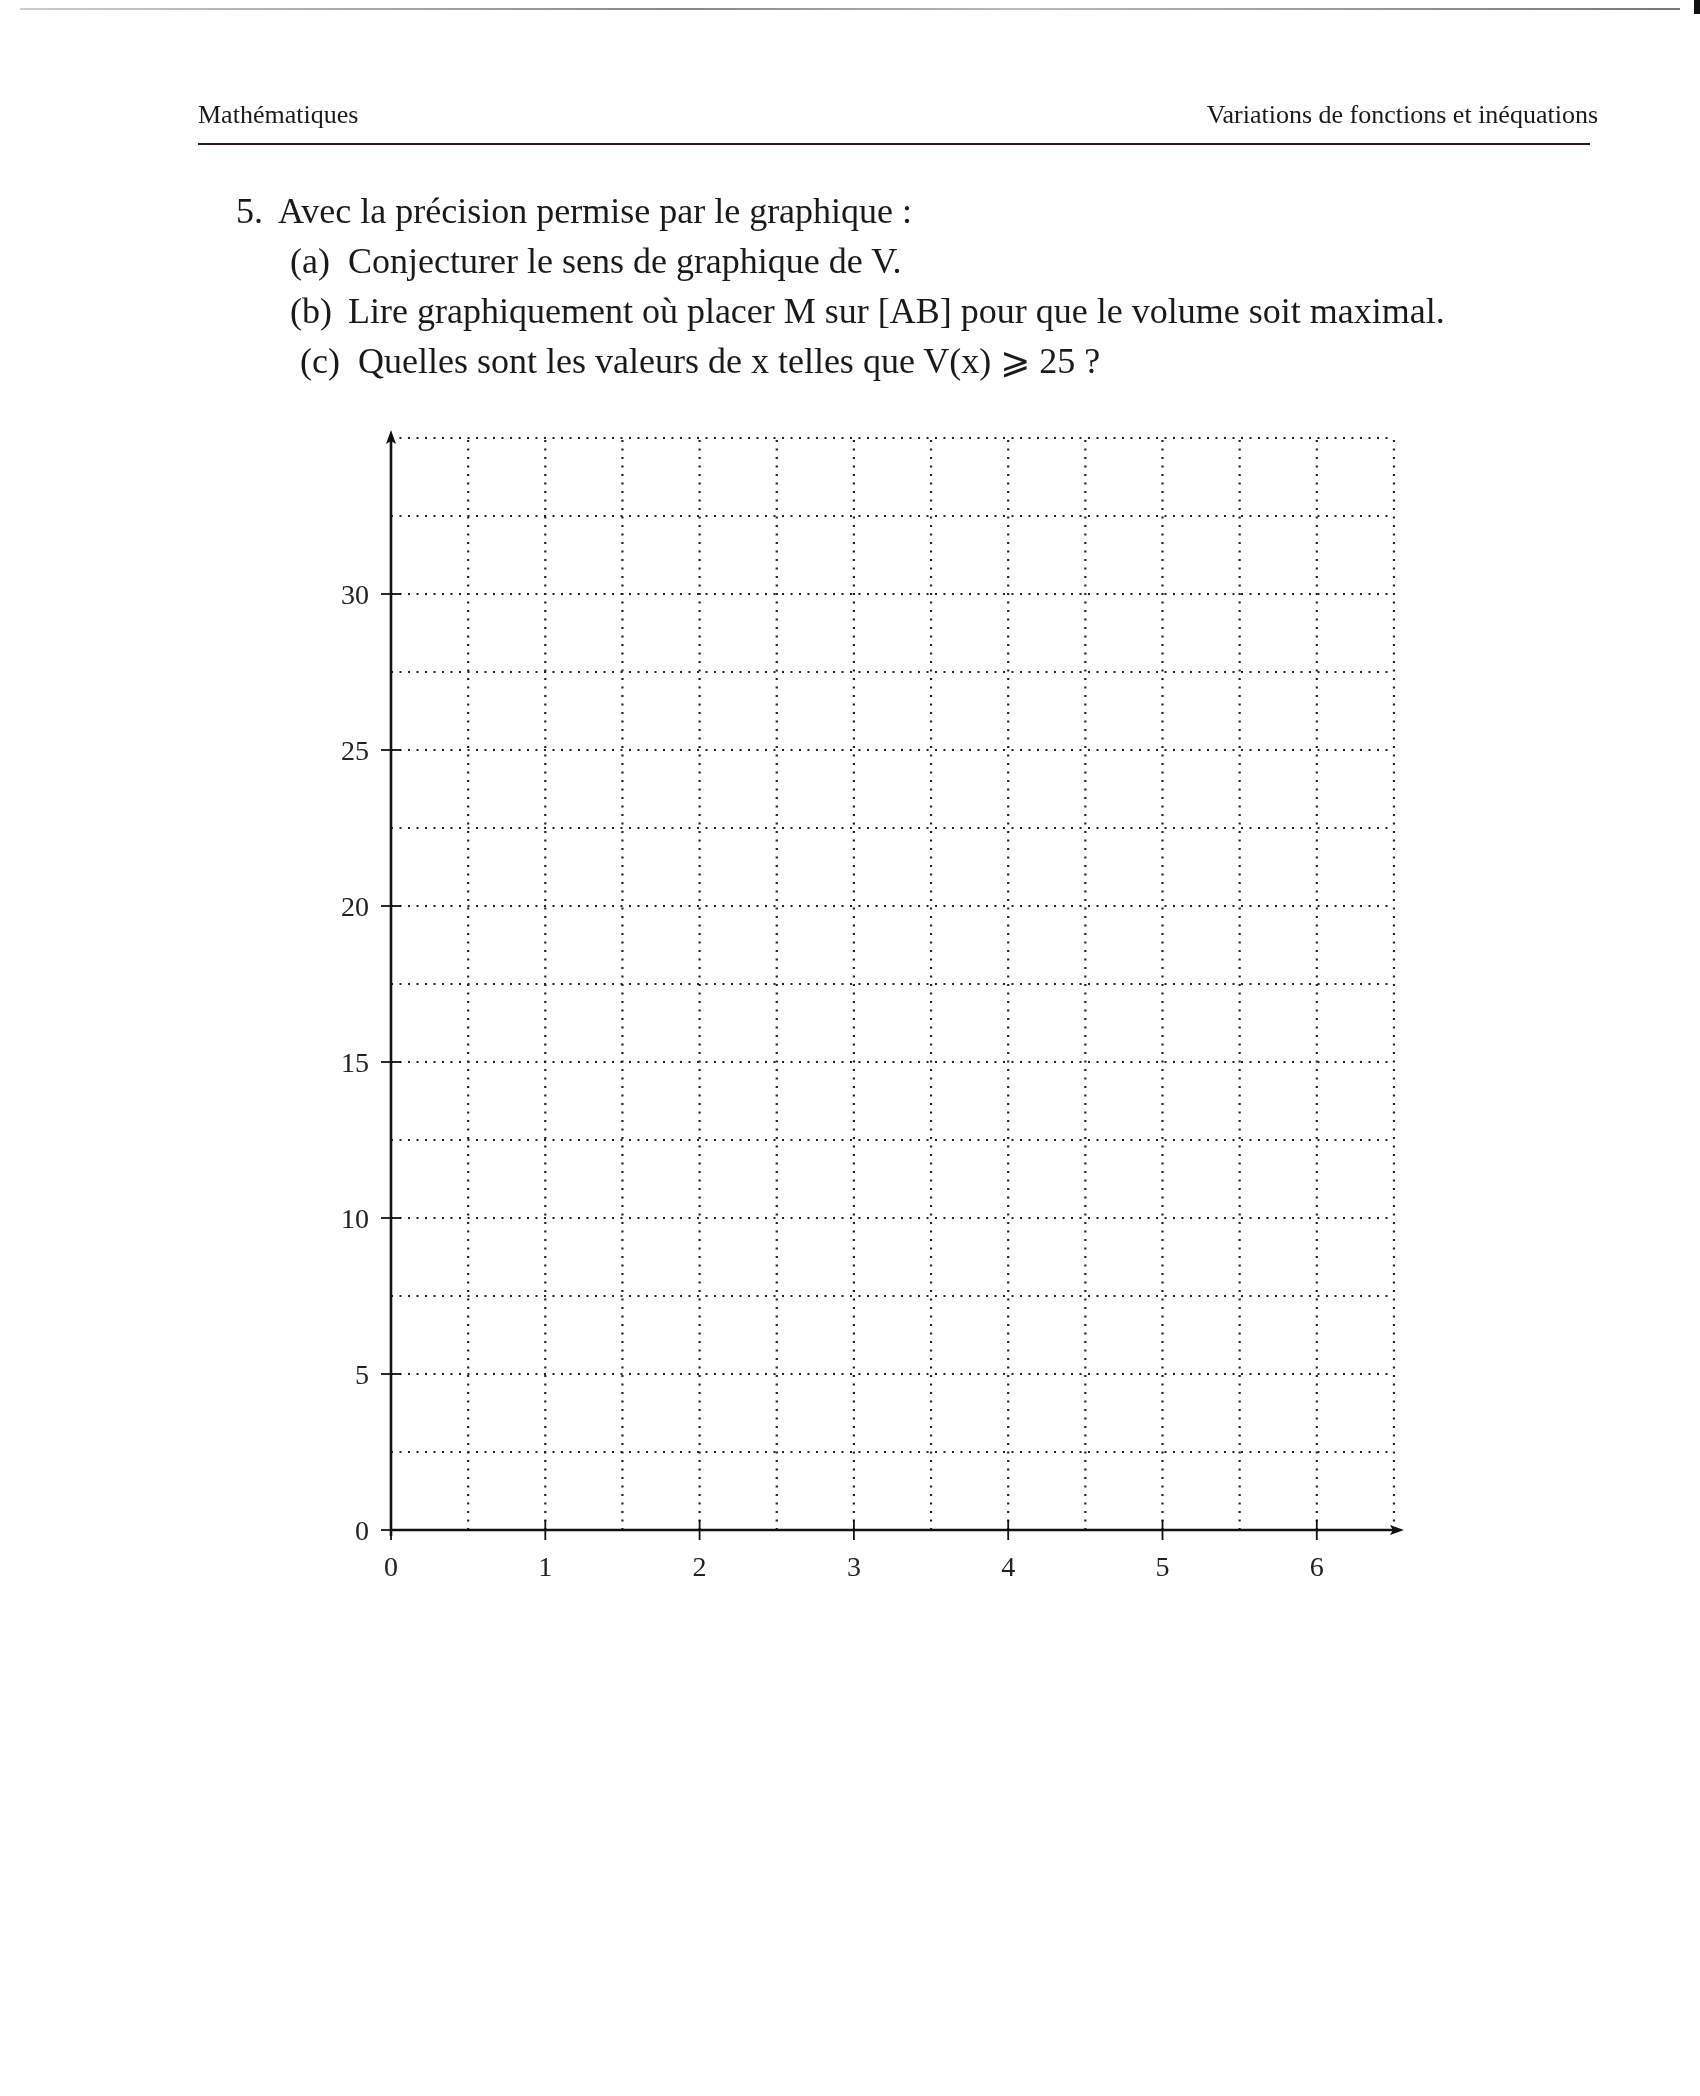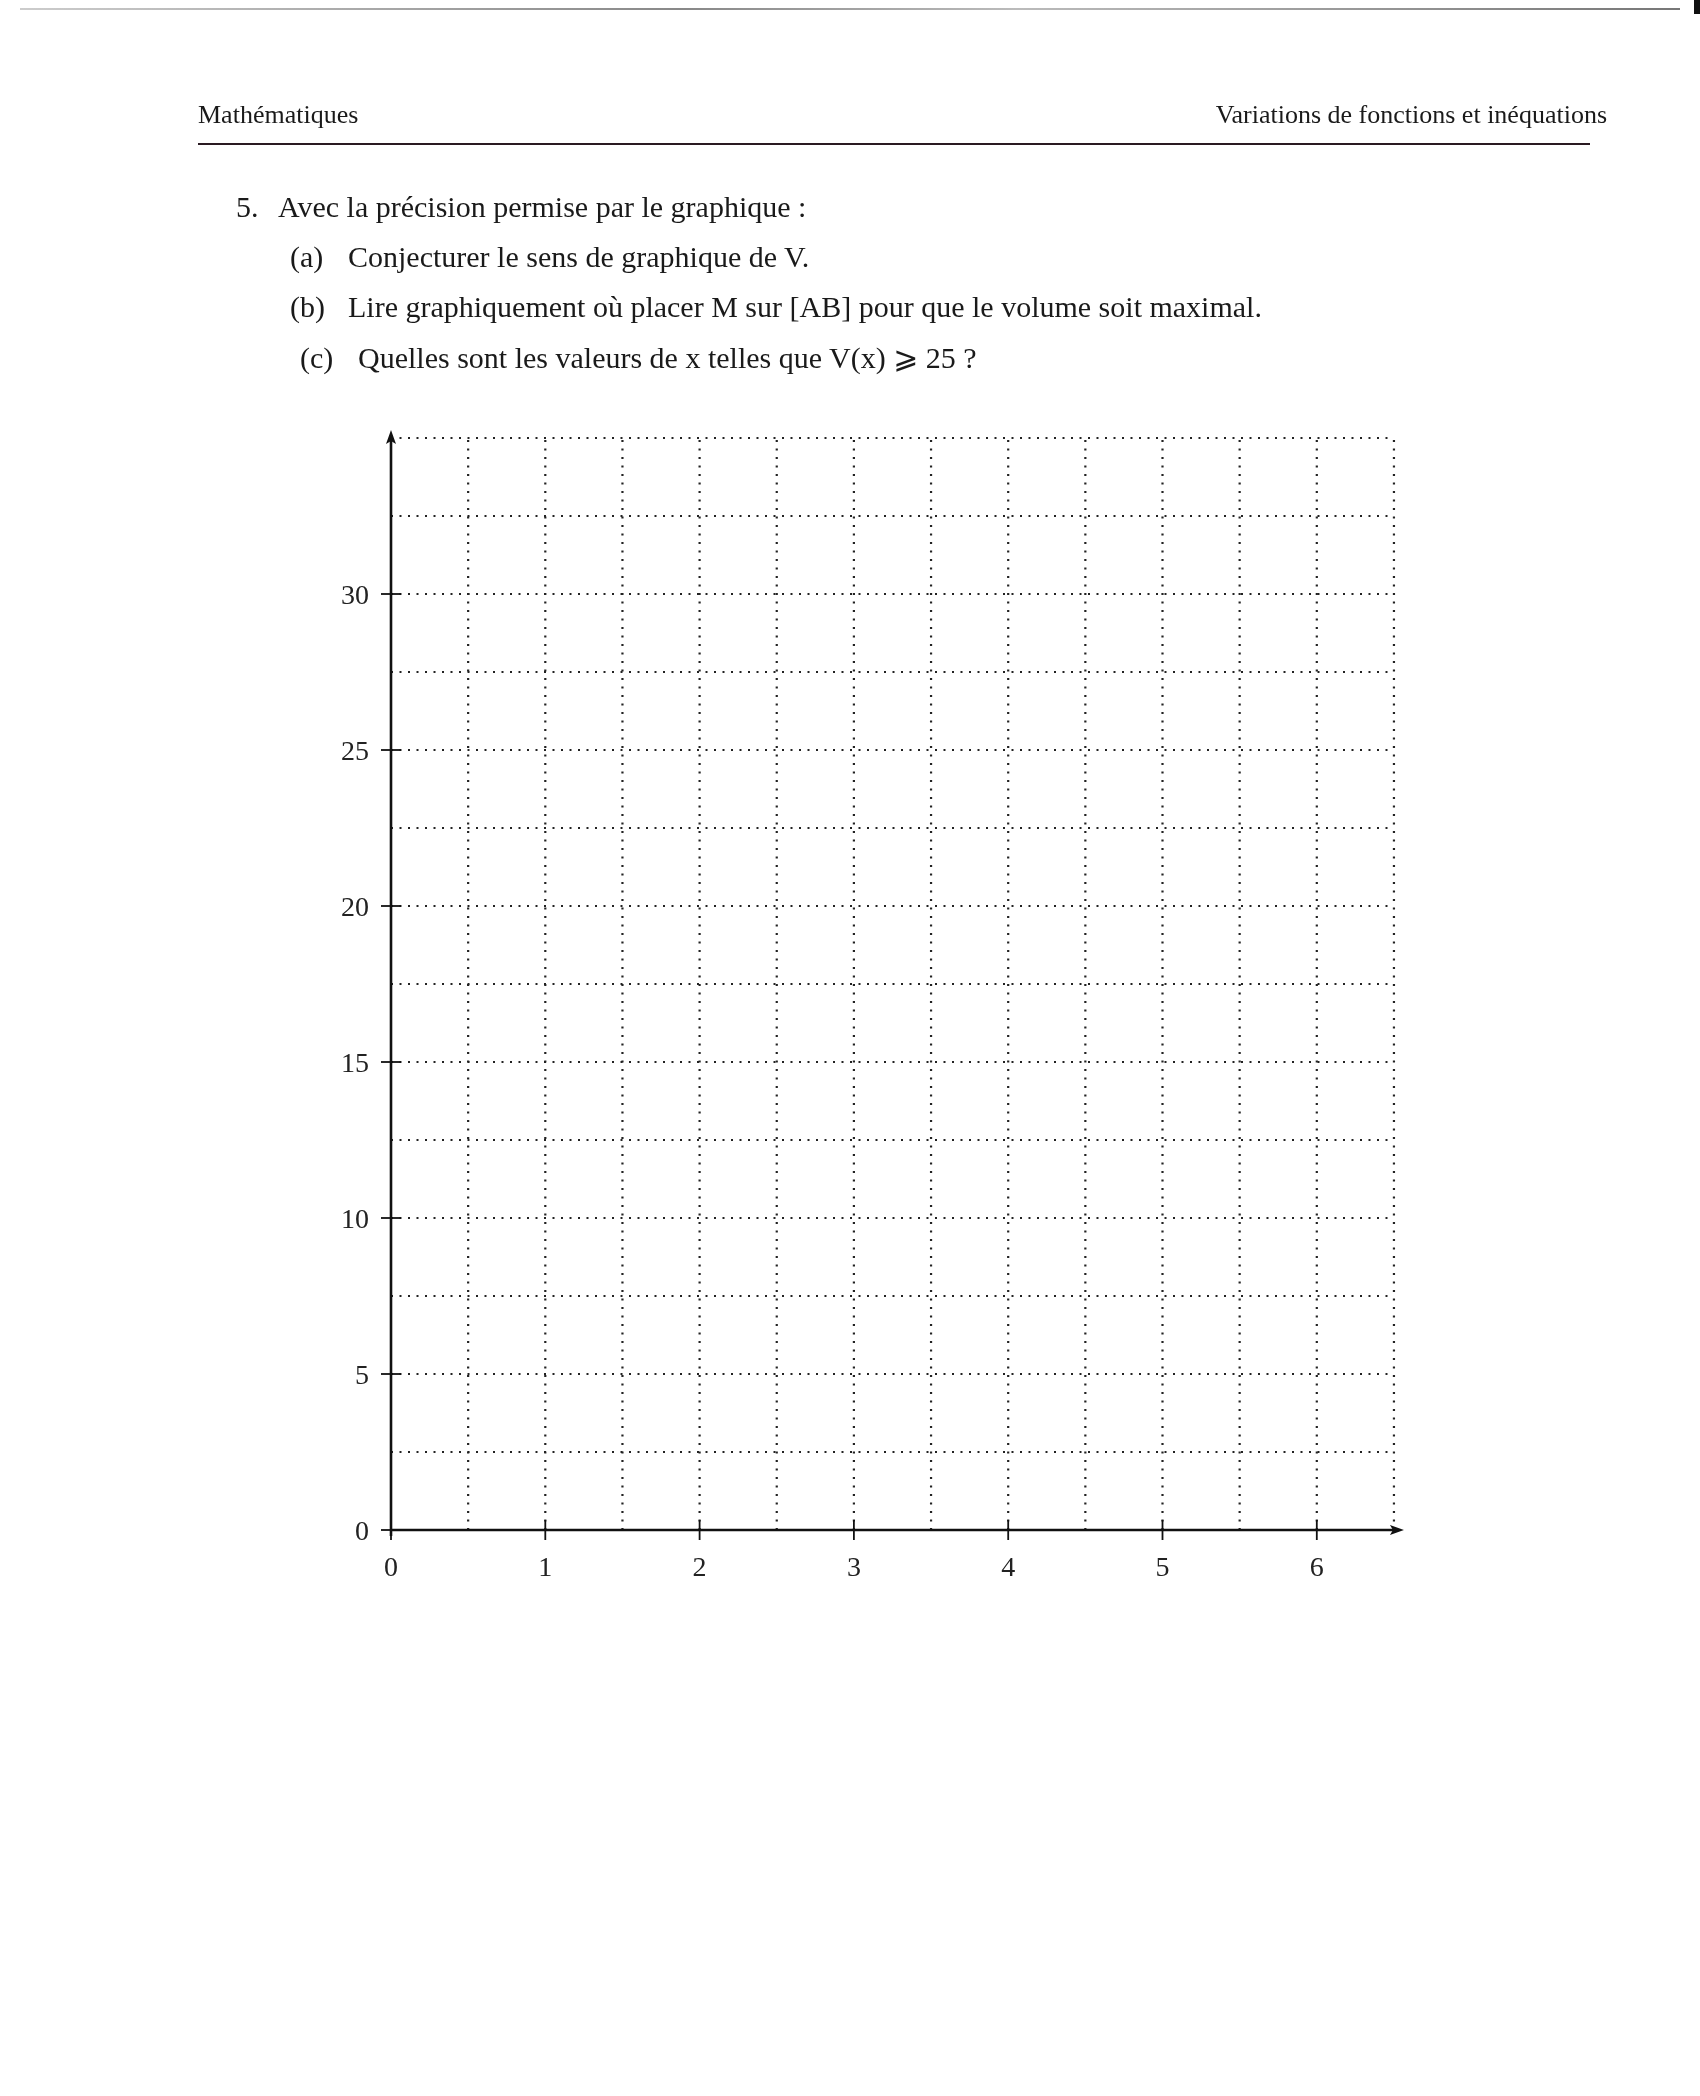--- a/index.html
+++ b/index.html
@@ -1,23 +1,23 @@
 <!DOCTYPE html>
 <html><head>
 <meta charset="utf-8">
 <style>
   html,body{margin:0;padding:0;background:#fff;}
   body{width:1700px;height:2096px;position:relative;overflow:hidden;font-family:"DejaVu Serif","Liberation Serif",serif;color:#1a1a1a;}
   .topline{position:absolute;left:20px;top:8px;width:1660px;height:2px;background:linear-gradient(90deg,#ccc,#888 40%,#bbb 60%,#777);}
   .edge{position:absolute;right:0;top:0;width:6px;height:14px;background:#111;}
   .hdr{position:absolute;top:100px;font-size:26px;font-family:"Liberation Serif","DejaVu Serif",serif;}
   .hdr-left{left:198px;}
-  .hdr-right{right:93px;text-align:right;}
+  .hdr-right{right:102px;text-align:right;}
   .hdr-rule{position:absolute;left:198px;top:143px;width:1392px;height:2px;background:#2a1a22;}
-  .q{position:absolute;font-family:"Liberation Serif","DejaVu Serif",serif;font-size:30px;white-space:nowrap;}
+  .q{position:absolute;font-family:"Liberation Serif","DejaVu Serif",serif;font-size:36px;white-space:nowrap;}
   .q .lbl{display:inline-block;width:58px;}
   .q1{left:236px;top:190px;}
   .qa{left:290px;top:240px;}
   .qb{left:290px;top:290px;}
   .qc{left:300px;top:340px;}
   svg.chart{position:absolute;left:0;top:0;}
   .tick-label{font-family:"Liberation Serif","DejaVu Serif",serif;font-size:28px;fill:#222;}
 </style>
 </head>
 <body>

